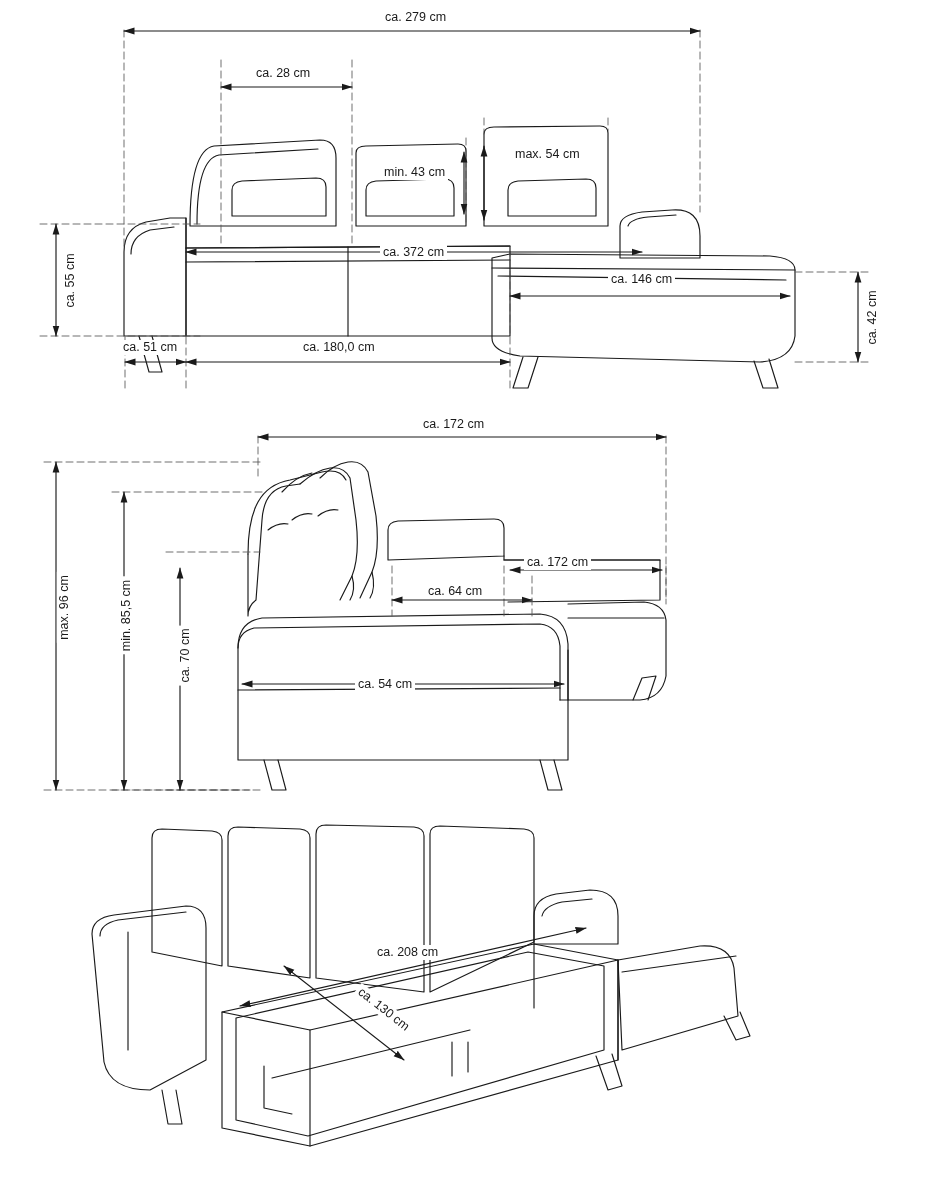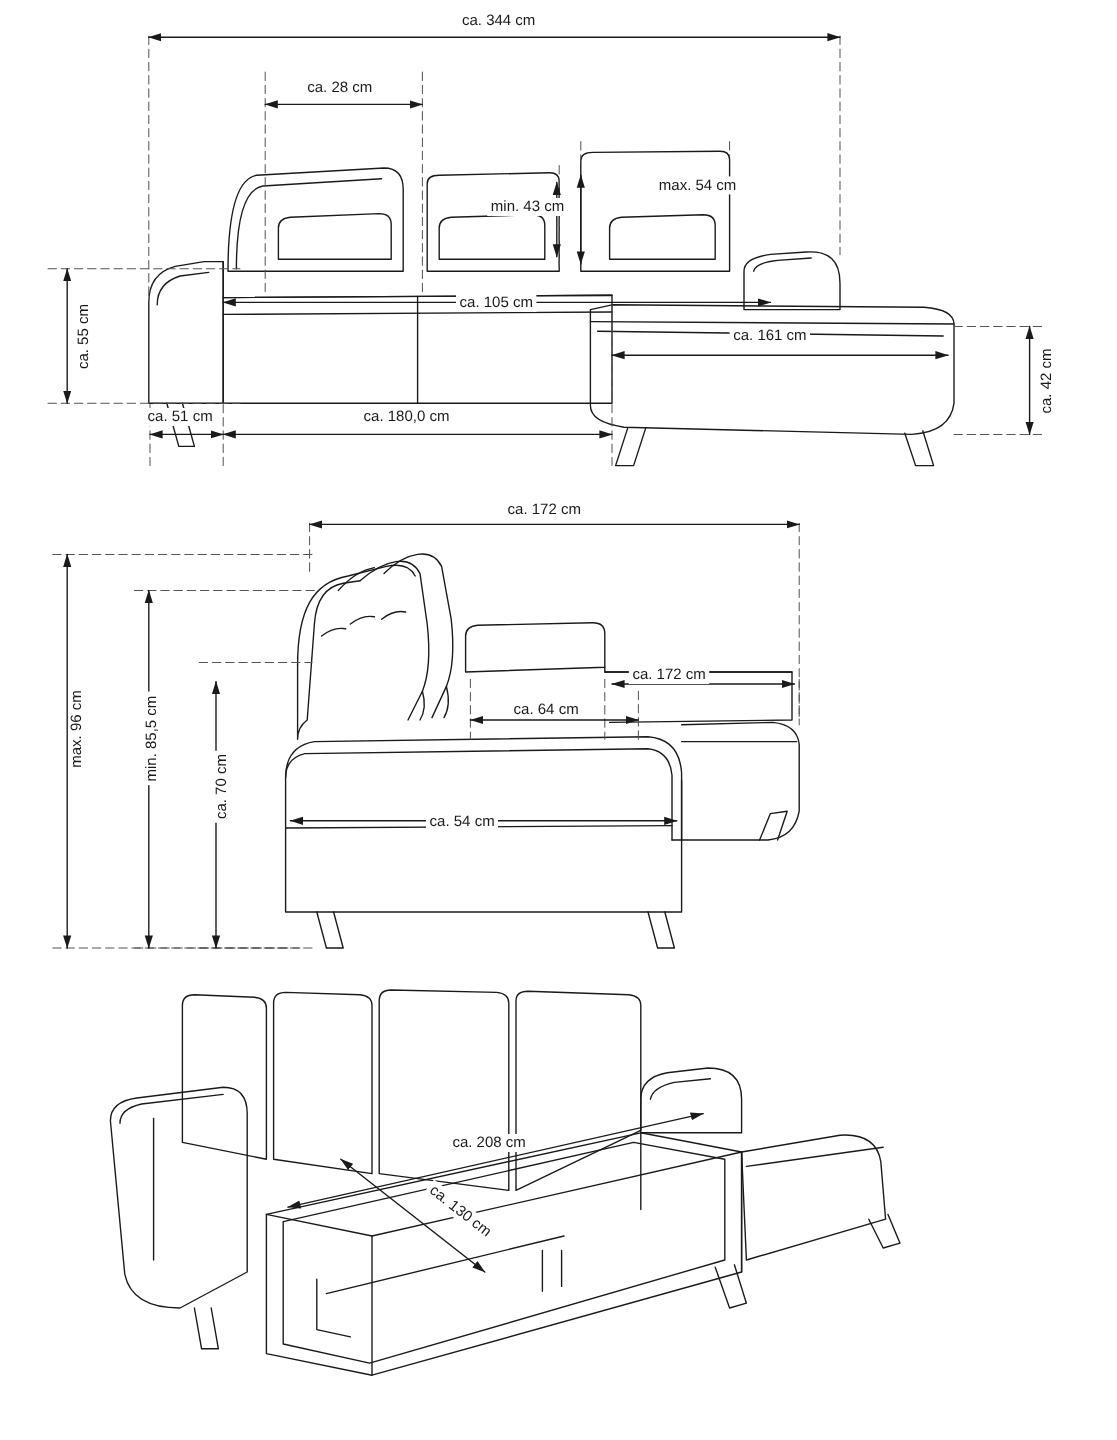--- a/index.html
+++ b/index.html
@@ -222,26 +222,26 @@
       </g>
 
       <g stroke="#1a1a1a" stroke-width="1.15">
         <line x1="240" y1="1006" x2="586" y2="928" marker-start="url(#arrL)" marker-end="url(#arrR)"></line>
         <line x1="284" y1="966" x2="404" y2="1060" marker-start="url(#arrL)" marker-end="url(#arrR)"></line>
       </g>
 
     </g>
   </svg>
 
-  <div class="dimlabel" style="left:382px; top:10px;">ca. 344 cm</div>
+  <div class="dimlabel" style="left:382px; top:10px;">ca. 279 cm</div>
   <div class="dimlabel" style="left:253px; top:66px;">ca. 28 cm</div>
-  <div class="dimlabel" style="left:381px; top:165px;margin-left:25px;">min. 43 cm</div>
-  <div class="dimlabel" style="left:512px; top:147px;margin-left:34px;">max. 54 cm</div>
-  <div class="dimlabel" style="left:380px; top:245px;">ca. 105 cm</div>
-  <div class="dimlabel" style="left:608px; top:272px;">ca. 161 cm</div>
+  <div class="dimlabel" style="left:381px; top:165px;">min. 43 cm</div>
+  <div class="dimlabel" style="left:512px; top:147px;">max. 54 cm</div>
+  <div class="dimlabel" style="left:380px; top:245px;">ca. 372 cm</div>
+  <div class="dimlabel" style="left:608px; top:272px;">ca. 146 cm</div>
   <div class="dimlabel vert rot90" style="left:40px; top:273px;">ca. 55 cm</div>
   <div class="dimlabel vert rot90" style="left:842px; top:310px;">ca. 42 cm</div>
   <div class="dimlabel" style="left:120px; top:340px;">ca. 51 cm</div>
   <div class="dimlabel" style="left:300px; top:340px;">ca. 180,0 cm</div>
 
   <div class="dimlabel" style="left:420px; top:417px;">ca. 172 cm</div>
   <div class="dimlabel vert rot90" style="left:29px; top:600px;">max. 96 cm</div>
   <div class="dimlabel vert rot90" style="left:88px; top:608px;">min. 85,5 cm</div>
   <div class="dimlabel vert rot90" style="left:155px; top:648px;">ca. 70 cm</div>
   <div class="dimlabel" style="left:524px; top:555px;">ca. 172 cm</div>

